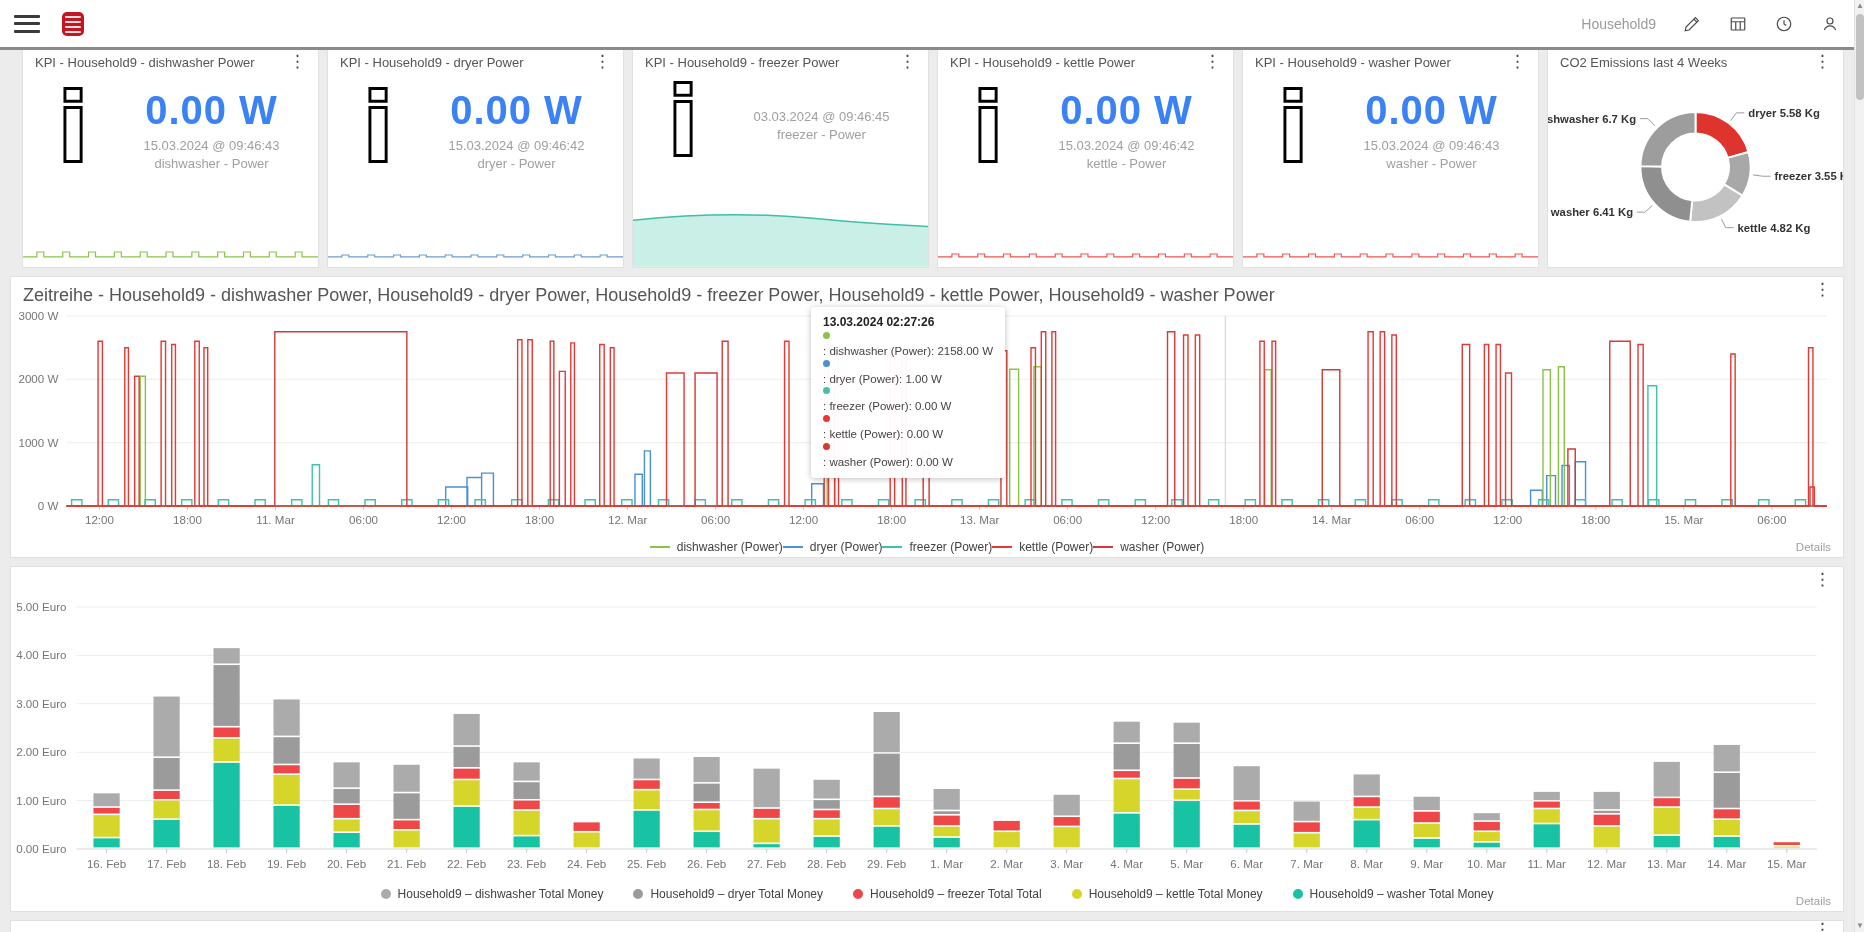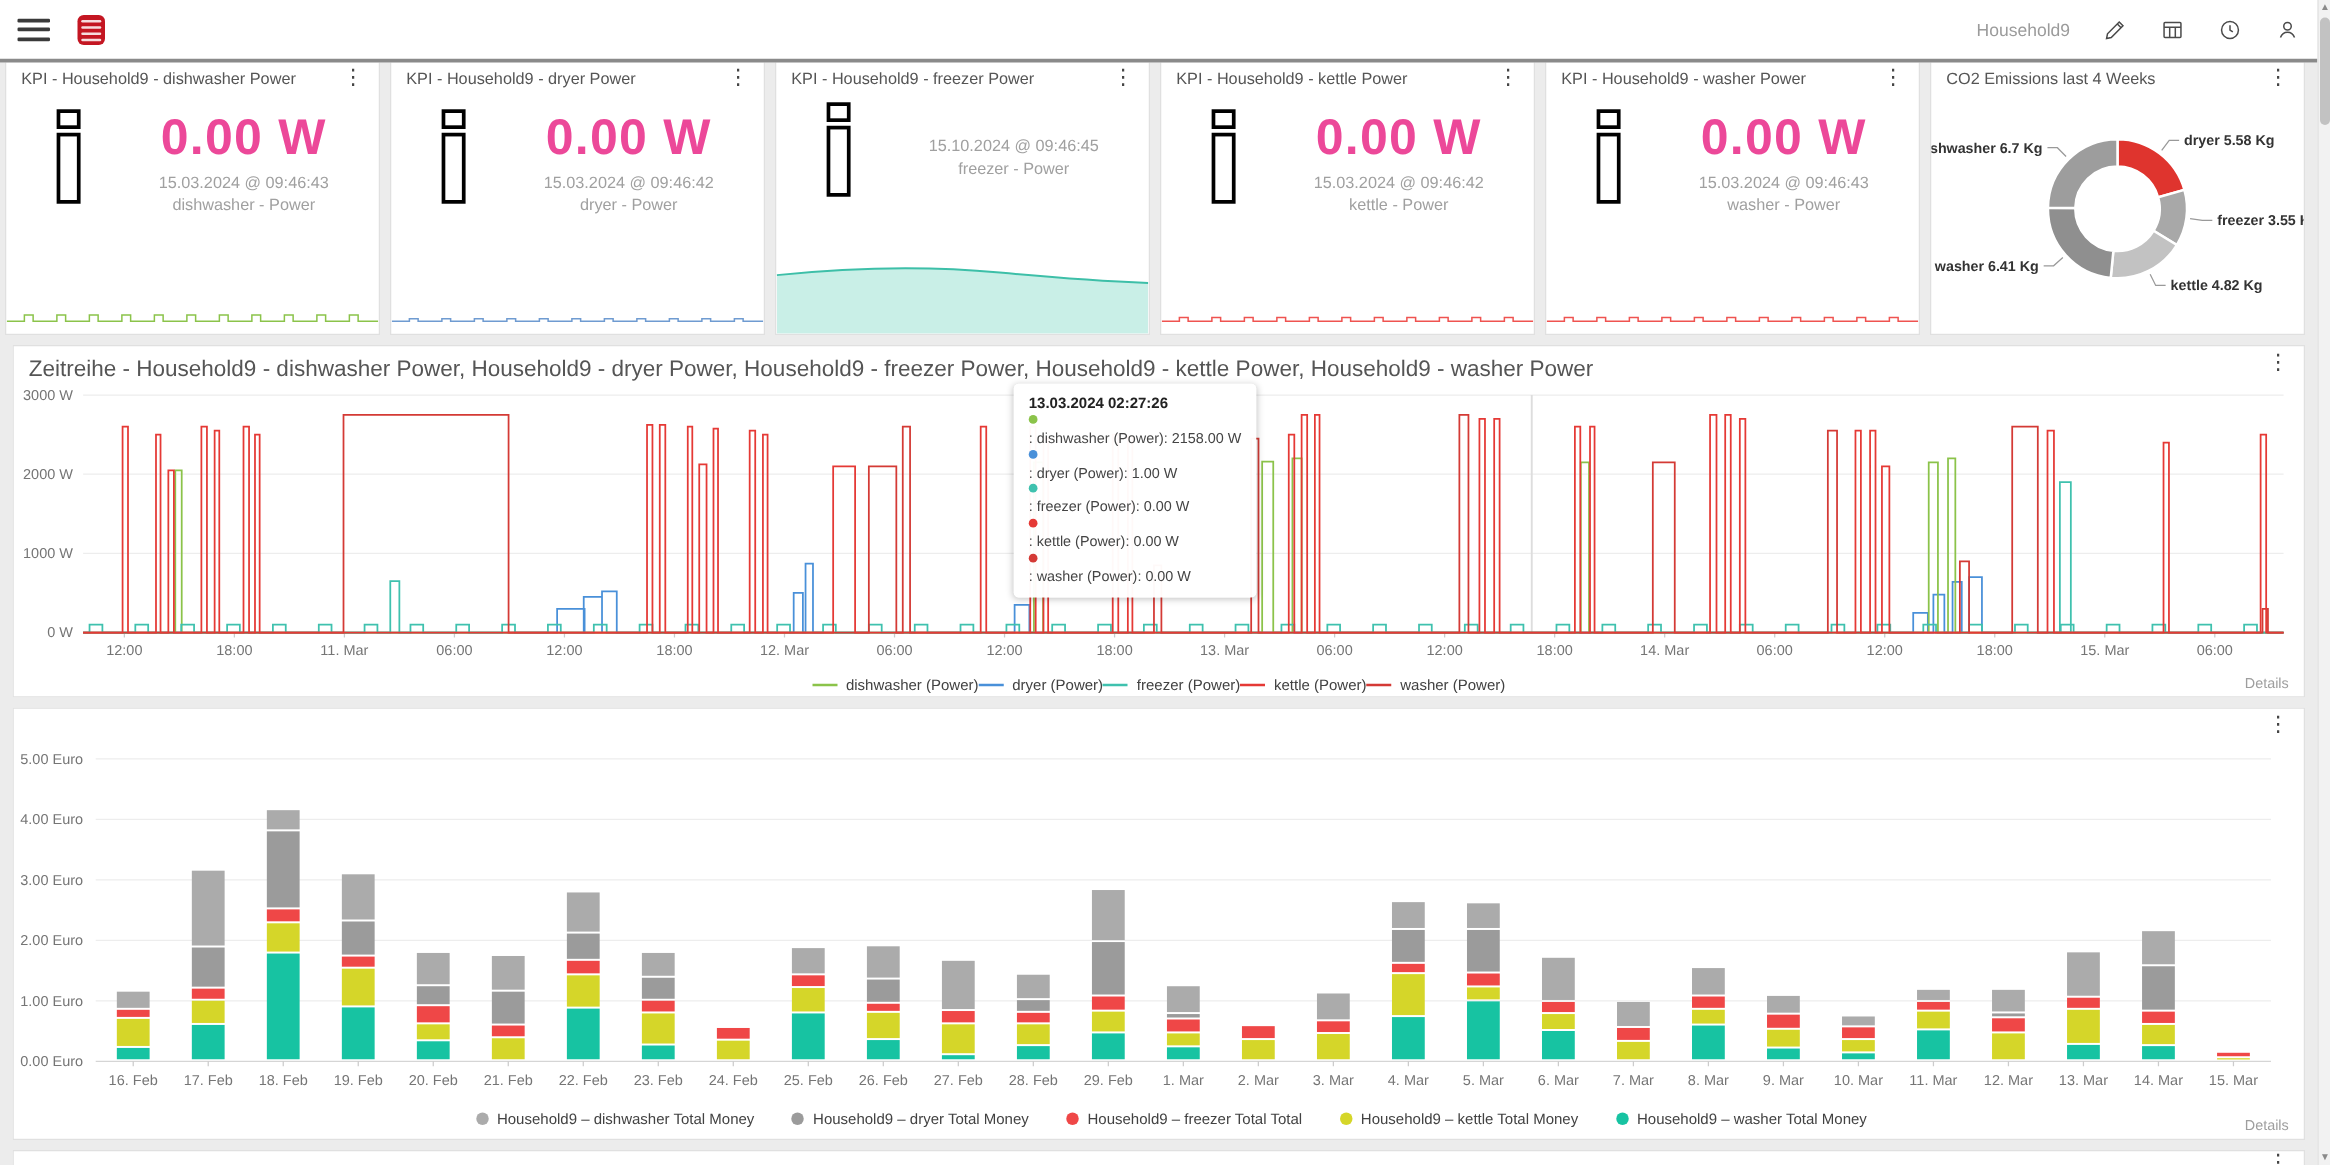--- a/index.html
+++ b/index.html
@@ -11,29 +11,29 @@
   .hamburger { width:26px; height:18px; display:flex; flex-direction:column; justify-content:space-between; cursor:pointer;}
   .hamburger span { display:block; height:3px; background:#3a3a3a; border-radius:1px;}
   .logo { width:22px; height:24px; background:#c41622; border-radius:5px; margin-left:22px; position:relative; overflow:hidden;}
   .logo i { position:absolute; left:3px; right:3px; height:2px; background:rgba(255,255,255,.85); border-radius:1px;}
   .topbar-right { margin-left:auto; display:flex; align-items:center; gap:26px;}
   .user-label { color:#9b9b9b; font-size:14px; }
   .tb-icon { width:20px; height:20px; display:flex; align-items:center; justify-content:center; cursor:pointer;}
   .tb-icon svg { width:18px; height:18px; stroke:#4a4a4a; fill:none; stroke-width:1.6; }
   
   .content { position:absolute; left:0; top:41px; width:1854px; }
-  .kpi-row { display:flex; gap:8px; padding:5px 10px 0 4px;justify-content:space-between; }
+  .kpi-row { display:flex; gap:8px; padding:5px 10px 0 22px;justify-content:space-between; }
   .panel { background:#fff; border:1px solid #e0e0e0; position:relative; }
   .card { flex:1 1 0; height:222px; display:flex; flex-direction:column; overflow:hidden;}
   .card-head { display:flex; align-items:flex-start; justify-content:space-between; padding:8px 8px 0 12px;}
   .card-title { font-size:13px; color:#555; }
   .kebab { color:#444; font-size:17px; line-height:14px; cursor:pointer; padding:0 4px; user-select:none;}
   .card-body { display:flex; align-items:center; flex:0 0 auto; margin-top:14px;}
   .big-i { width:100px; display:flex; justify-content:center; }
-  .kpi-val { font-size:40px; font-weight:bold; color:#ec4899; letter-spacing:1px;}
+  .kpi-val { font-size:40px; font-weight:bold; color:#3b82f6; letter-spacing:1px;}
   .kpi-meta { font-size:13px; color:#a0a0a0; margin-top:4px; line-height:1.35;}
   .val-block { flex:1; text-align:center; padding-right:18px;}
   .spark { margin-top:auto; width:100%; display:block;}
   
   .ts-panel { margin:8px 10px 0 10px; height:282px; }
   .panel-title { font-size:18px; color:#555; padding:8px 30px 2px 12px; white-space:nowrap; overflow:hidden;}
   .panel-kebab { position:absolute; right:8px; top:6px; }
   .legend-row { display:flex; justify-content:center; margin-top:0px;}
   .ts-leg { display:inline-flex; align-items:center; gap:7px; font-size:12px; color:#424242; cursor:pointer;}
   .ts-leg .dash { width:20px; height:0; border-top:2px solid; display:inline-block;}
@@ -157,21 +157,21 @@
         <span class="kebab">⋮</span>
       </div>
       <div class="card-body" style="margin-top:8px">
         <div class="big-i">
           <svg width="62" height="92" viewBox="0 0 62 92">
               <text x="31" y="76" text-anchor="middle" font-family="DejaVu Serif, serif" font-weight="bold" font-size="96" fill="#fff" stroke="#000" stroke-width="6" paint-order="stroke">i</text>
             </svg>
         </div>
         <div class="val-block">
           <div class="kpi-meta">
-            <div>15.10.2024 @ 09:46:45</div>
+            <div>03.03.2024 @ 09:46:45</div>
             <div>freezer - Power</div>
           </div>
         </div>
       </div>
       <svg class="spark" height="70" viewBox="0 0 297 70">
           <path d="M0 23.1 C 74.25 15.4, 133.65 16.8, 178.2 21 S 261.36 28, 297 29.4 L 297 70 L 0 70 Z" fill="#c9efe7" stroke="none"></path>
           <path d="M0 23.1 C 74.25 15.4, 133.65 16.8, 178.2 21 S 261.36 28, 297 29.4" fill="none" stroke="#3dbfa8" stroke-width="1.5"></path>
         </svg>
     </div>
 

